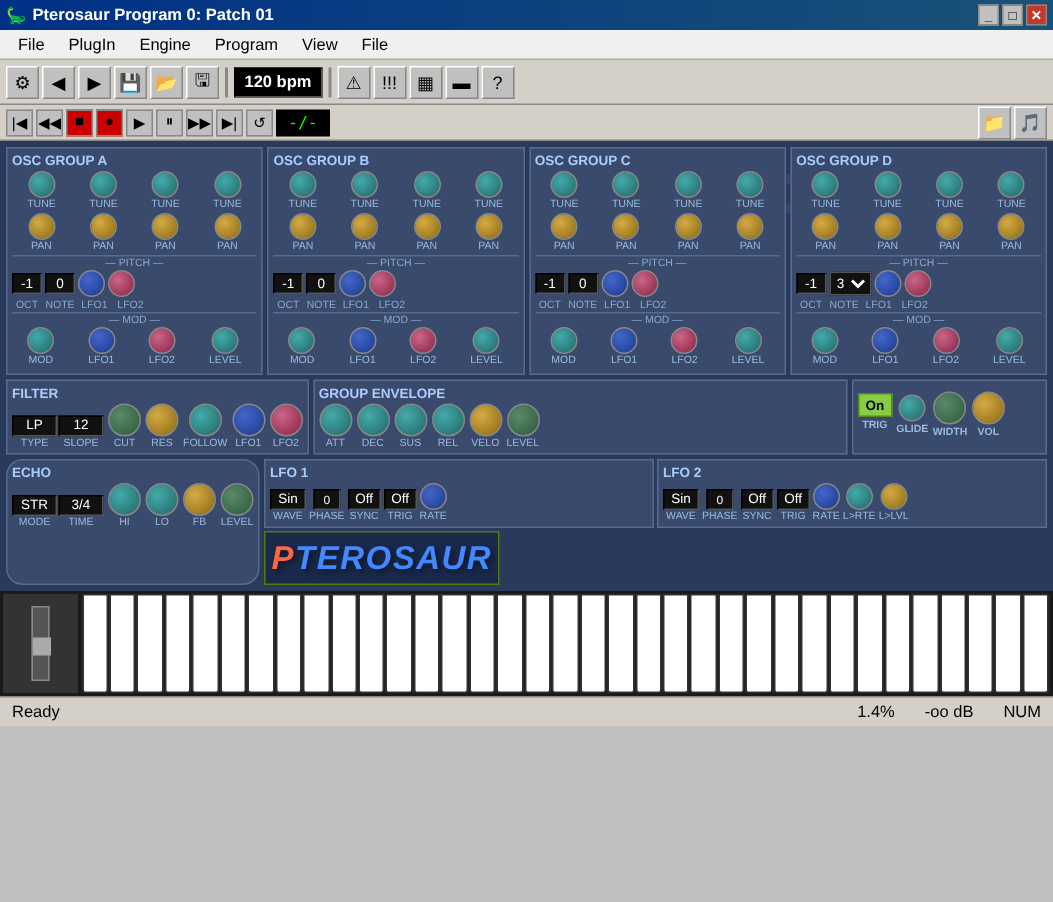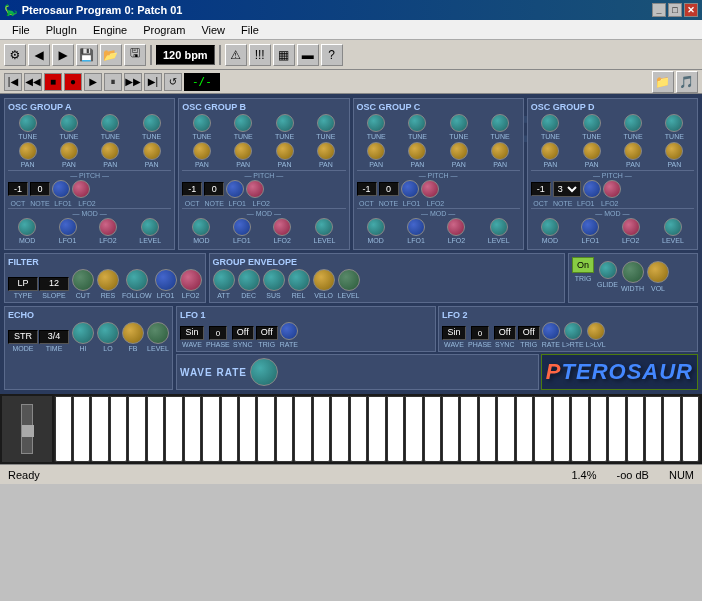--- a/index.html
+++ b/index.html
@@ -187,21 +187,21 @@
       gap: 3px;
     }
 
     .filter-box, .echo-box, .lfo-box, .filter-env-box, .vol-env-box, .glide-box {
       background: #3a4a6c;
       border: 1px solid #5a6a8c;
       padding: 3px;
     }
 
     .filter-box { flex: 0 0 165px; }
-    .echo-box { flex: 0 0 165px; }
+    .echo-box { flex: 0 0 165px; border-radius: 11px; }
 
     .filter-env-box { flex: 1; }
     .vol-env-box { flex: 1; }
     .glide-box { flex: 0 0 130px; }
 
     .box-label {
       color: #aaccff;
       font-size: 9px;
       font-weight: bold;
       margin-bottom: 2px;
@@ -760,21 +760,21 @@
               <div class="knob-label">VELO</div>
             </div>
         <div class="knob-col">
               <div class="knob"></div>
               <div class="knob-label">LEVEL</div>
             </div>
       </div>
     </div>
 
     <div class="glide-box">
-      <div style="display:flex;gap:3px;align-items:flex-start;flex-wrap:wrap;">
+      <div style="display:flex;gap:3px;align-items:center;flex-wrap:wrap;font-weight:bold;">
         <div style="display:flex;flex-direction:column;align-items:center;gap:2px;">
           <div class="small-btn">On</div>
           <div class="knob-label">TRIG</div>
         </div>
         <div style="display:flex;flex-direction:column;align-items:center;gap:2px;margin-top:4px;">
           <div class="knob teal sm"></div>
           <div class="knob-label">GLIDE</div>
         </div>
         <div style="display:flex;flex-direction:column;align-items:center;gap:2px;margin-top:4px;">
           <div class="knob"></div>
@@ -882,26 +882,20 @@
             </div>
             <div class="knob-col">
               <div class="knob yellow sm"></div>
               <div class="knob-label">L&gt;LVL</div>
             </div>
           </div>
         </div>
       </div>
 
       <div style="display:flex;gap:2px;align-items:stretch;">
-        <div style="background:#3a4a6c;border:1px solid #5a6a8c;padding:3px;flex:1;">
-          <div style="display:flex;gap:3px;align-items:center;">
-            <div style="color:#aaccff;font-size:10px;font-weight:bold;letter-spacing:1px;">WAVE RATE</div>
-            <div class="knob teal" style="width:28px;height:28px;"></div>
-          </div>
-        </div>
         <div class="ptero-logo">
           <span><span class="pt">P</span>TEROSAUR</span>
         </div>
       </div>
     </div>
   </div>
 </div>
 </div>
 
 <div class="keyboard-area">

